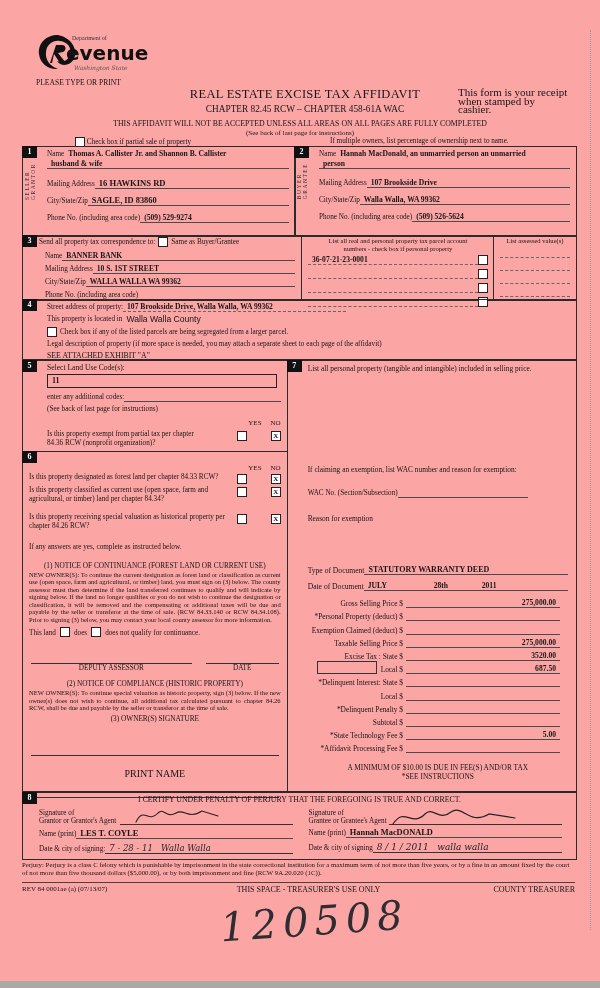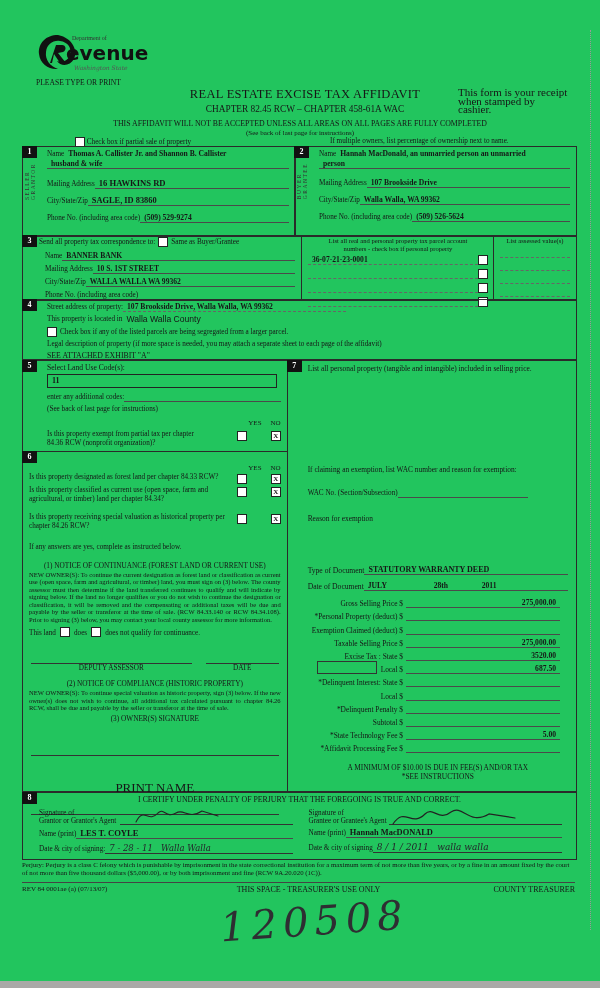--- a/index.html
+++ b/index.html
@@ -1,16 +1,16 @@
 <!DOCTYPE html>
 <html><head>
 <meta charset="utf-8">
 <style>
   html,body{margin:0;padding:0;background:#e8e8e6;}
-  .page{position:relative;width:600px;height:988px;background:#22c55e;font-family:"Liberation Serif",serif;color:#161616;overflow:hidden;}
+  .page{position:relative;width:600px;height:988px;background:#fca5a5;font-family:"Liberation Serif",serif;color:#161616;overflow:hidden;}
   .abs{position:absolute;}
   .b{font-weight:normal;}
   .ctr{text-align:center;}
   .sec{position:absolute;border:1px solid #2a2a2a;background:transparent;}
   .tab{position:absolute;left:-1px;top:-1px;width:15px;height:12px;background:#111;color:#fff;font-size:8px;font-weight:bold;text-align:center;line-height:12px;}
   .vlabel{position:absolute;left:1px;top:16px;display:flex;gap:0;}
   .vlabel span{writing-mode:vertical-rl;transform:rotate(180deg);font-size:5.5px;letter-spacing:1.5px;color:#333;}
   .row{display:flex;align-items:center;margin:0 6px;}
   .lbl{font-size:7.2px;white-space:nowrap;}
   .fill{flex:1;border-bottom:1px solid #4a4a4a;font-size:7.6px;font-weight:bold;padding:0 2px 0 4px;min-height:9px;}
@@ -273,21 +273,21 @@
             <div class="ctr" style="font-size:7.2px;">DATE</div>
           </div>
         </div>
 
         <div class="b ctr" style="font-size:7.3px;margin-top:7px;">(2) NOTICE OF COMPLIANCE (HISTORIC PROPERTY)</div>
         <div class="notice-body">NEW OWNER(S): To continue special valuation as historic property, sign (3) below. If the new owner(s) does not wish to continue, all additional tax calculated pursuant to chapter 84.26 RCW, shall be due and payable by the seller or transferor at the time of sale.</div>
         <div class="b ctr" style="font-size:7.3px;margin-top:2px;">(3) OWNER(S) SIGNATURE</div>
 
         <div style="margin:22px 8px 0 8px;">
           <div class="sigline"></div>
-          <div class="b ctr" style="font-size:13px;margin-top:24px;">PRINT NAME</div>
+          <div class="b ctr" style="font-size:10px;margin-top:12px;">PRINT NAME</div>
           <div class="sigline" style="margin-top:8px;"></div>
         </div>
       </div>
     </div>
 
     <div style="flex:1;position:relative;">
       <div class="tab" style="left:-1px;">7</div>
       <div style="margin-left:14px;padding:3px 8px 0 6px;">
         <div style="font-size:7.4px;line-height:9px;">List all personal property (tangible and intangible) included in selling price.</div>
 

